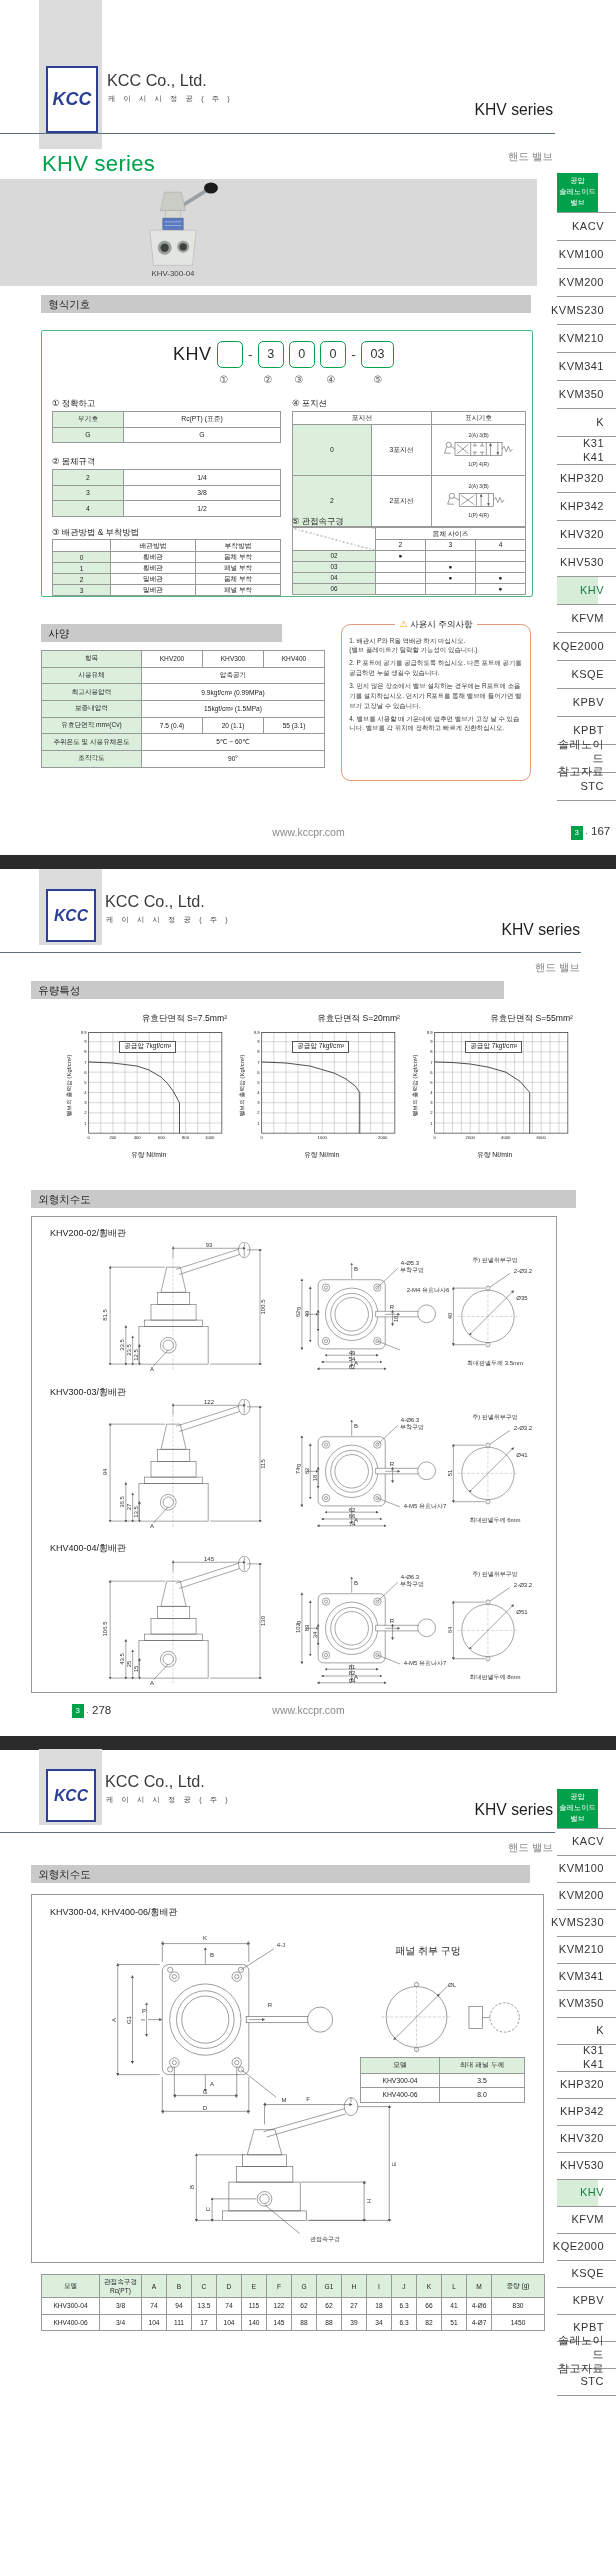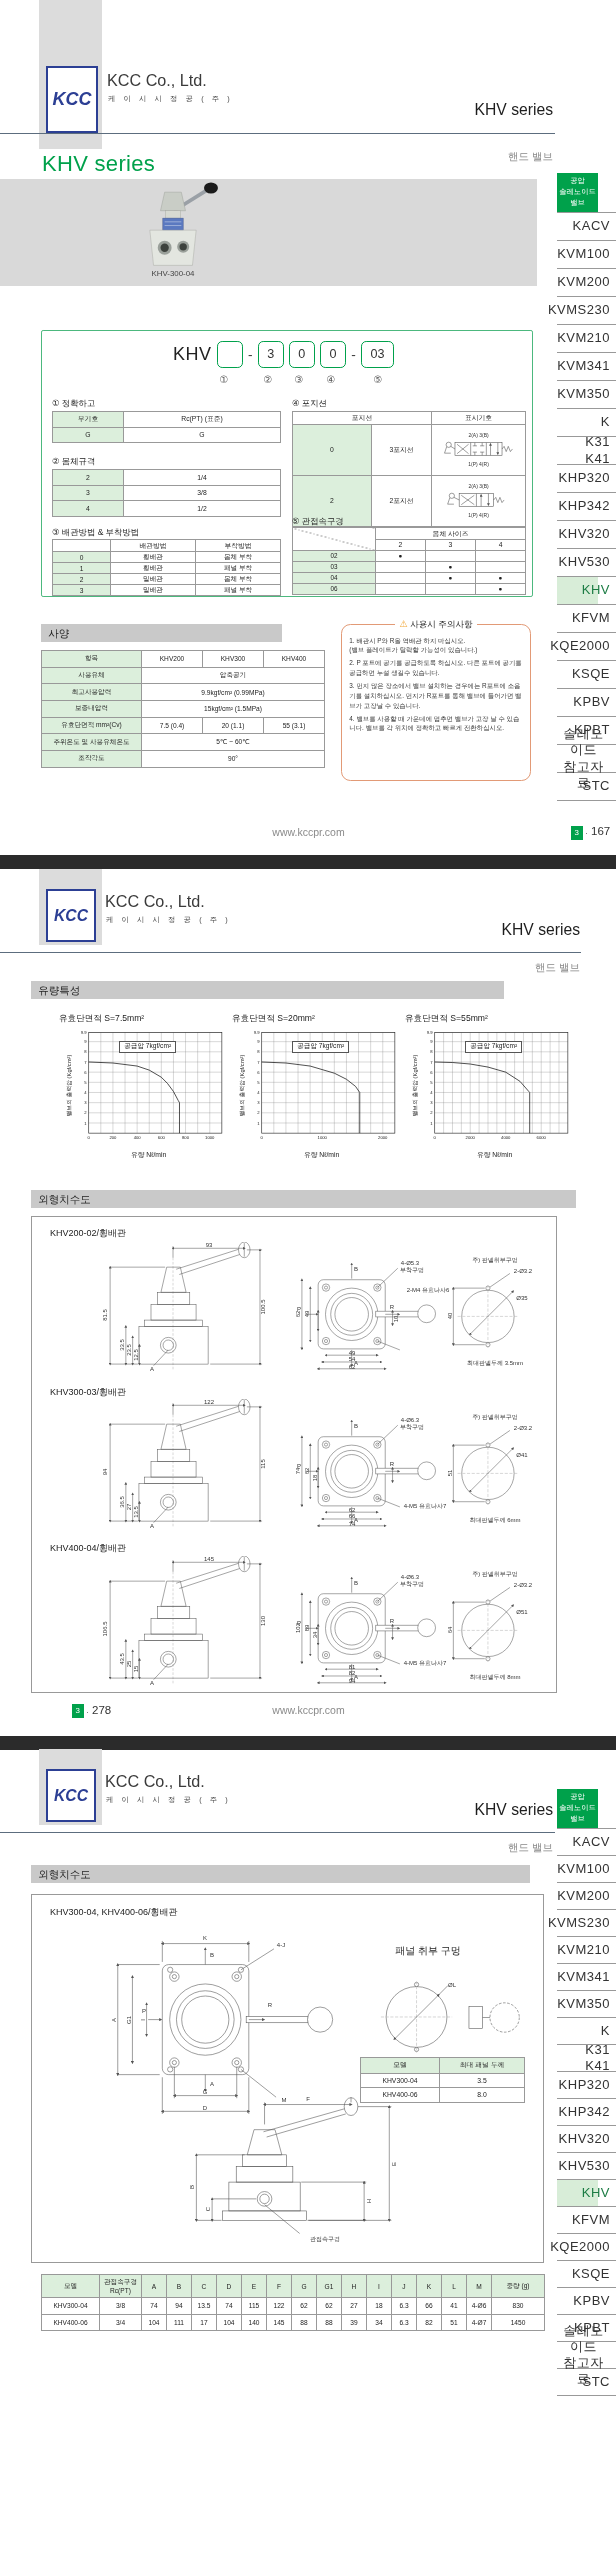--- a/index.html
+++ b/index.html
@@ -44,25 +44,25 @@
   .warn-body{padding:10.5px 6.3px 4.2px 7.3px;}
   .warn-body div{white-space:pre-line;font-size:6.4px;line-height:1.5;color:#333;margin-bottom:3.7px;}
   .foot-www{position:absolute;text-align:center;font-size:10.5px;color:#8a8a8a;}
   .badge{position:absolute;width:11.5px;height:13.6px;background:#00A14B;color:#fff;font-size:7.9px;text-align:center;line-height:13.6px;}
   .pagedot{position:absolute;font-size:8.4px;color:#666;}
   .pageno{position:absolute;font-size:11.5px;color:#333;}
   .sidebar{position:absolute;left:557px;width:59px;}
   .sb-head{width:41px;background:#00A14B;color:#fff;text-align:center;font-size:7.3px;padding:3.1px 0;}
   .sb-head div{line-height:1.5;}
   .sb-items{border-top:0.5px solid #999;}
-  .sb-items div{height:27px;display:flex;align-items:center;justify-content:flex-end;padding-right:6px;border-bottom:0.5px solid #999;font-size:13px;letter-spacing:0.5px;color:#333;text-align:center;white-space:pre-line;line-height:1.25;}
+  .sb-items div{height:27px;display:flex;align-items:center;justify-content:flex-end;padding-right:12px;border-bottom:0.5px solid #999;font-size:11px;letter-spacing:0.5px;color:#333;text-align:right;white-space:pre-line;line-height:1.25;}
   .sb-s .sb-items div{height:26px;}
   .sb-items div.active{background:linear-gradient(90deg,#d8edd8 0,#d8edd8 41px,rgba(0,0,0,0) 41px);color:#1c7c44;}
   .chartbox{position:absolute;width:168px;height:152px;}
-  .ctitle{position:absolute;width:168px;text-align:left;font-size:8.6px;color:#222;}
+  .ctitle{position:absolute;width:168px;text-align:right;font-size:8.6px;color:#222;}
   .ylab{position:absolute;width:110px;left:-45px;top:55px;transform:rotate(-90deg);text-align:center;font-size:5.8px;color:#222;}
   .xlab{position:absolute;left:13.6px;top:124px;width:152px;text-align:center;font-size:6.8px;color:#222;}
   .annbox{position:absolute;left:60px;top:14.7px;border:0.5px solid #555;background:#fff;padding:0.5px 4.2px;font-size:6.6px;color:#222;white-space:nowrap;}
   .dbox{position:absolute;border:0.5px solid #999;background:#fff;}
   .dtitle{position:absolute;font-size:9px;color:#222;}
   .drawrow{position:absolute;left:31px;width:524px;height:131px;}
   .dim{position:absolute;transform:translate(-50%,-50%);font-size:6px;color:#333;white-space:nowrap;}
   .dim.rot{transform:translate(-50%,-50%) rotate(-90deg);}
   .dim.big{font-size:10px;color:#222;}
   .photo-band{position:absolute;background:#d9d9d9;}
@@ -175,20 +175,21 @@
         <line x1="112" y1="94" x2="148" y2="94" stroke="#e8ecf5"></line>
         <path d="M80 104 L180 104 L172 180 L88 180 Z" fill="#e3e6e0" stroke="#a7aaa3"></path>
         <circle cx="112" cy="142" r="15" fill="#9aa09a"></circle>
           <circle cx="112" cy="142" r="9" fill="#3d423d"></circle>
         <circle cx="152" cy="140" r="13" fill="#9aa09a"></circle>
           <circle cx="152" cy="140" r="8" fill="#3d423d"></circle>
       </svg>
       <div class="photo-cap" style="left:131px;top:90px;width:84px">KHV-300-04</div>
     </div>
 
+    <div class="bar" style="left:41px;top:295px;width:490px">형식기호</div>
 
     <div class="greenbox" style="left:41px;top:330px;width:490px;height:265px"></div>
 
     <div class="abs" style="left:100px;top:341px;width:367px;display:flex;justify-content:center;align-items:center;gap:5.2px">
       <span class="mc-prefix">KHV</span>
       <span class="codebox"></span>
       <span class="mc-dash">-</span>
       <span class="codebox">3</span>
       <span class="codebox">0</span>
       <span class="codebox">0</span>

